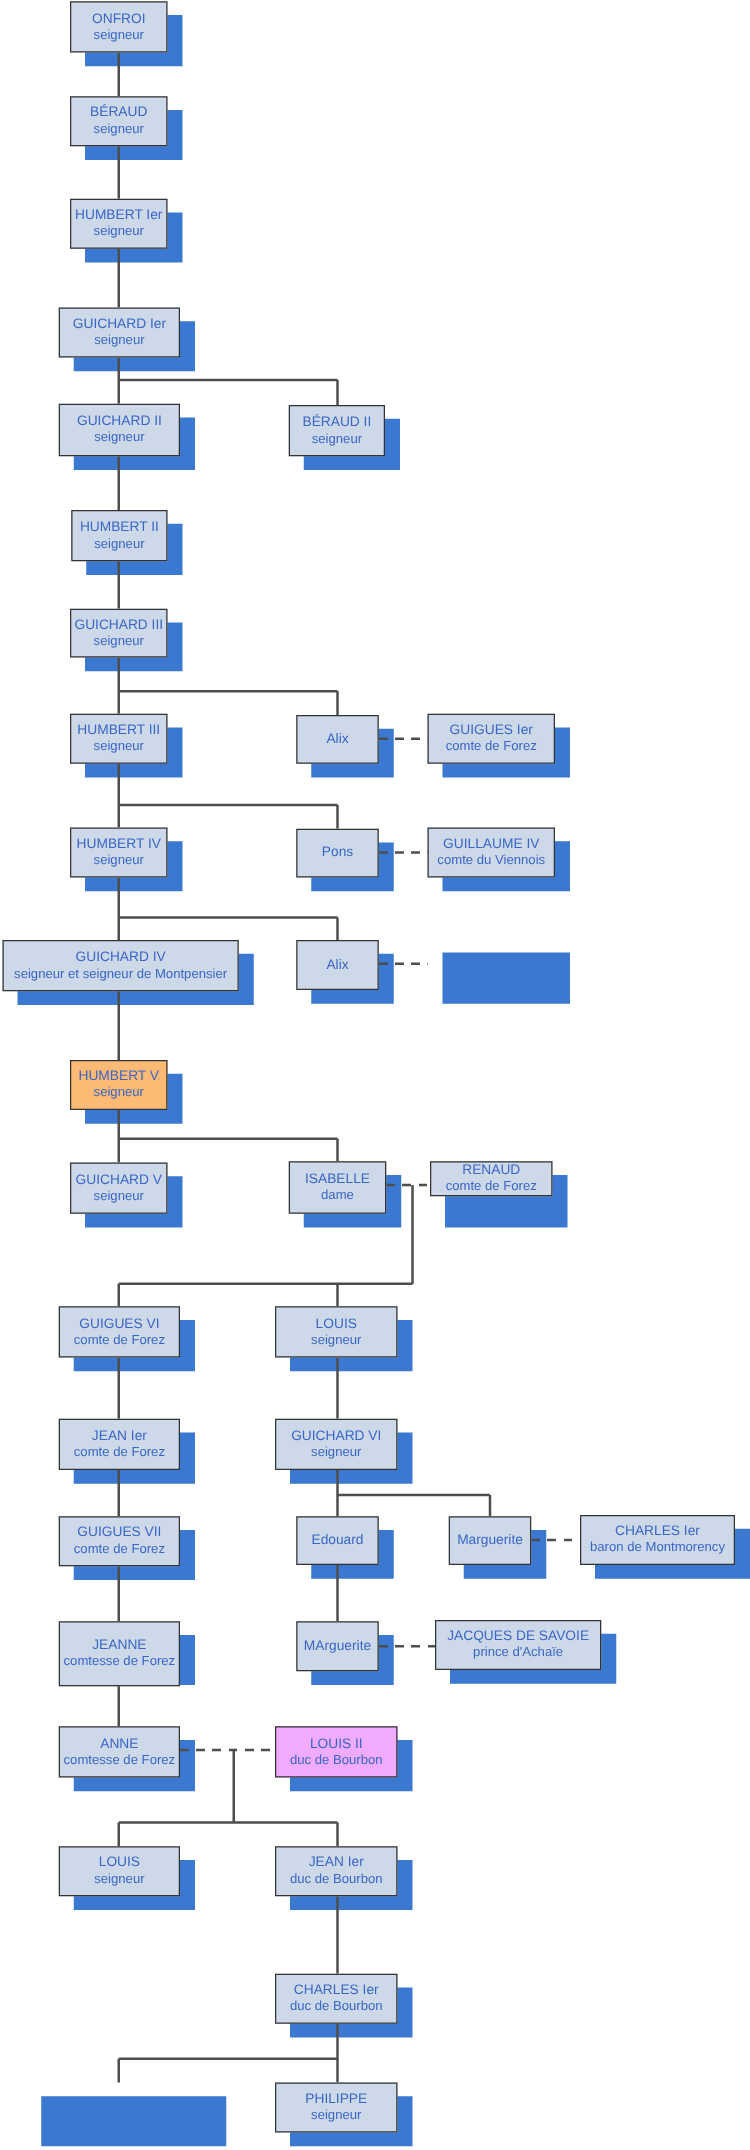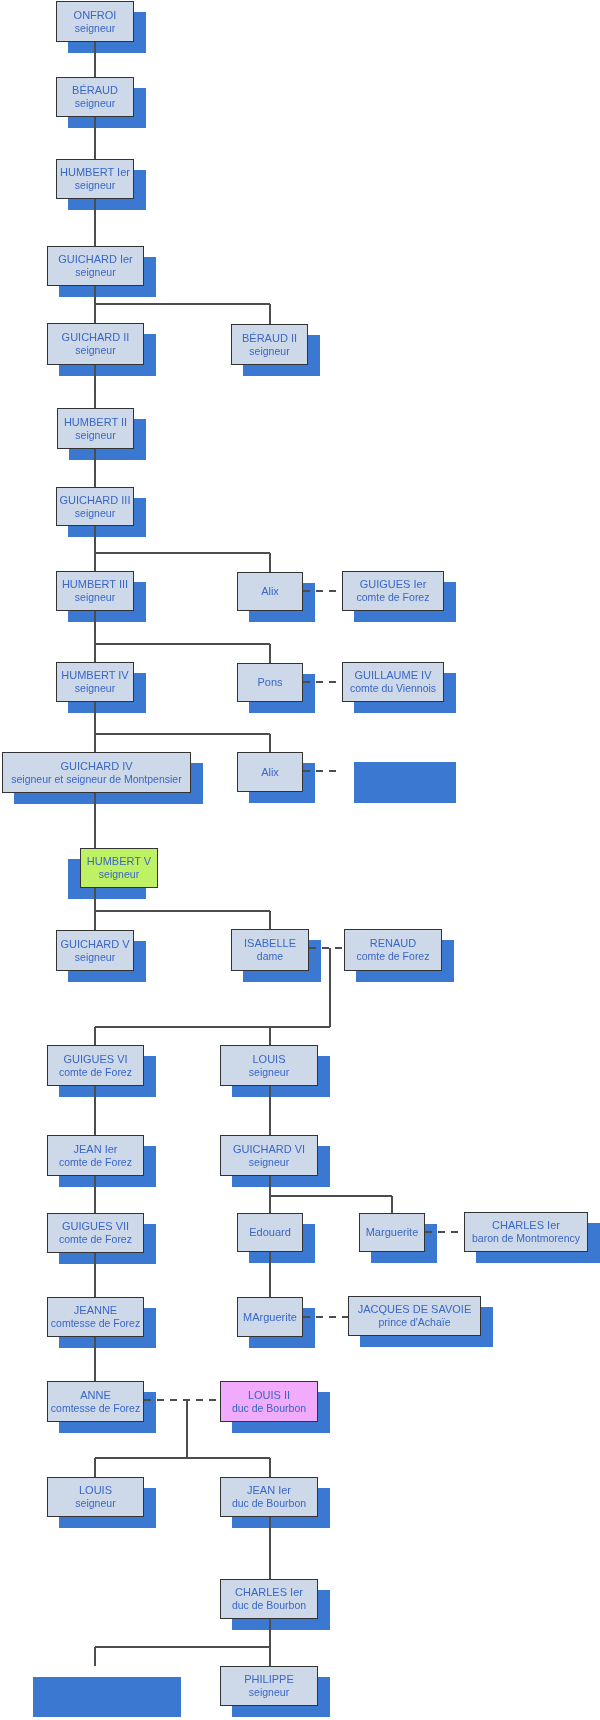--- a/index.html
+++ b/index.html
@@ -163,33 +163,33 @@
       <span class="nm">GUILLAUME IV</span>
       <span class="tt">comte du Viennois</span>
     </div>
     <div class="node" style="left: 2px; top: 752px; width: 189px; height: 41px; background: rgb(205, 217, 232); border: 1.5px solid rgb(51, 51, 51); color: rgb(58, 102, 198);">
       <span class="nm">GUICHARD IV</span>
       <span class="tt">seigneur et seigneur de Montpensier</span>
     </div>
     <div class="node" style="left: 237px; top: 752px; width: 66px; height: 40px; background: rgb(205, 217, 232); border: 1.5px solid rgb(51, 51, 51); color: rgb(58, 102, 198);">
       <span class="nm">Alix</span>
     </div>
-    <div class="node" style="left: 56px; top: 848px; width: 78px; height: 40px; background: #bef264; border: 1.5px solid rgb(51, 51, 51); color: rgb(58, 102, 198); margin-left: 24px;">
+    <div class="node" style="left: 56px; top: 848px; width: 78px; height: 40px; background: #fdba74; border: 1.5px solid rgb(51, 51, 51); color: rgb(58, 102, 198);">
       <span class="nm">HUMBERT V</span>
       <span class="tt">seigneur</span>
     </div>
     <div class="node" style="left: 56px; top: 930px; width: 78px; height: 41px; background: rgb(205, 217, 232); border: 1.5px solid rgb(51, 51, 51); color: rgb(58, 102, 198);">
       <span class="nm">GUICHARD V</span>
       <span class="tt">seigneur</span>
     </div>
     <div class="node" style="left: 231px; top: 929px; width: 78px; height: 42px; background: rgb(205, 217, 232); border: 1.5px solid rgb(51, 51, 51); color: rgb(58, 102, 198);">
       <span class="nm">ISABELLE</span>
       <span class="tt">dame</span>
     </div>
-    <div class="node" style="left: 344px; top: 929px; width: 98px; height: 42px; background: rgb(205, 217, 232); border: 1.5px solid rgb(51, 51, 51); color: rgb(58, 102, 198);">
+    <div class="node" style="left: 344px; top: 929px; width: 98px; height: 28px; background: rgb(205, 217, 232); border: 1.5px solid rgb(51, 51, 51); color: rgb(58, 102, 198);">
       <span class="nm">RENAUD</span>
       <span class="tt">comte de Forez</span>
     </div>
     <div class="node" style="left: 47px; top: 1045px; width: 97px; height: 41px; background: rgb(205, 217, 232); border: 1.5px solid rgb(51, 51, 51); color: rgb(58, 102, 198);">
       <span class="nm">GUIGUES VI</span>
       <span class="tt">comte de Forez</span>
     </div>
     <div class="node" style="left: 220px; top: 1045px; width: 98px; height: 41px; background: rgb(205, 217, 232); border: 1.5px solid rgb(51, 51, 51); color: rgb(58, 102, 198);">
       <span class="nm">LOUIS</span>
       <span class="tt">seigneur</span>
@@ -209,21 +209,21 @@
     <div class="node" style="left: 237px; top: 1213px; width: 66px; height: 39px; background: rgb(205, 217, 232); border: 1.5px solid rgb(51, 51, 51); color: rgb(58, 102, 198);">
       <span class="nm">Edouard</span>
     </div>
     <div class="node" style="left: 359px; top: 1213px; width: 66px; height: 39px; background: rgb(205, 217, 232); border: 1.5px solid rgb(51, 51, 51); color: rgb(58, 102, 198);">
       <span class="nm">Marguerite</span>
     </div>
     <div class="node" style="left: 464px; top: 1212px; width: 124px; height: 40px; background: rgb(205, 217, 232); border: 1.5px solid rgb(51, 51, 51); color: rgb(58, 102, 198);">
       <span class="nm">CHARLES Ier</span>
       <span class="tt">baron de Montmorency</span>
     </div>
-    <div class="node" style="left: 47px; top: 1297px; width: 97px; height: 40px; background: rgb(205, 217, 232); border: 1.5px solid rgb(51, 51, 51); color: rgb(58, 102, 198);">
+    <div class="node" style="left: 47px; top: 1297px; width: 97px; height: 52px; background: rgb(205, 217, 232); border: 1.5px solid rgb(51, 51, 51); color: rgb(58, 102, 198);">
       <span class="nm">JEANNE</span>
       <span class="tt">comtesse de Forez</span>
     </div>
     <div class="node" style="left: 237px; top: 1297px; width: 66px; height: 40px; background: rgb(205, 217, 232); border: 1.5px solid rgb(51, 51, 51); color: rgb(58, 102, 198);">
       <span class="nm">MArguerite</span>
     </div>
     <div class="node" style="left: 348px; top: 1296px; width: 133px; height: 40px; background: rgb(205, 217, 232); border: 1.5px solid rgb(51, 51, 51); color: rgb(58, 102, 198);">
       <span class="nm">JACQUES DE SAVOIE</span>
       <span class="tt">prince d'Achaïe</span>
     </div>

